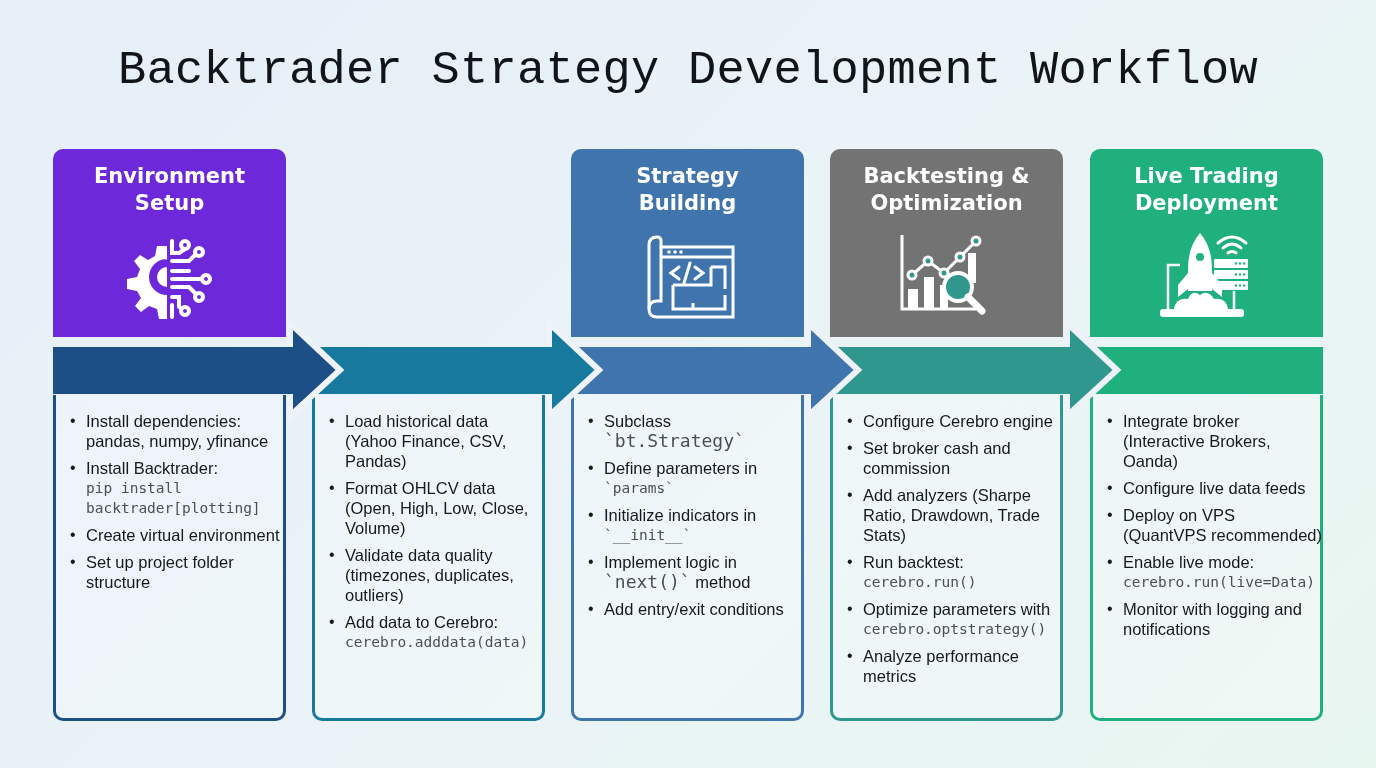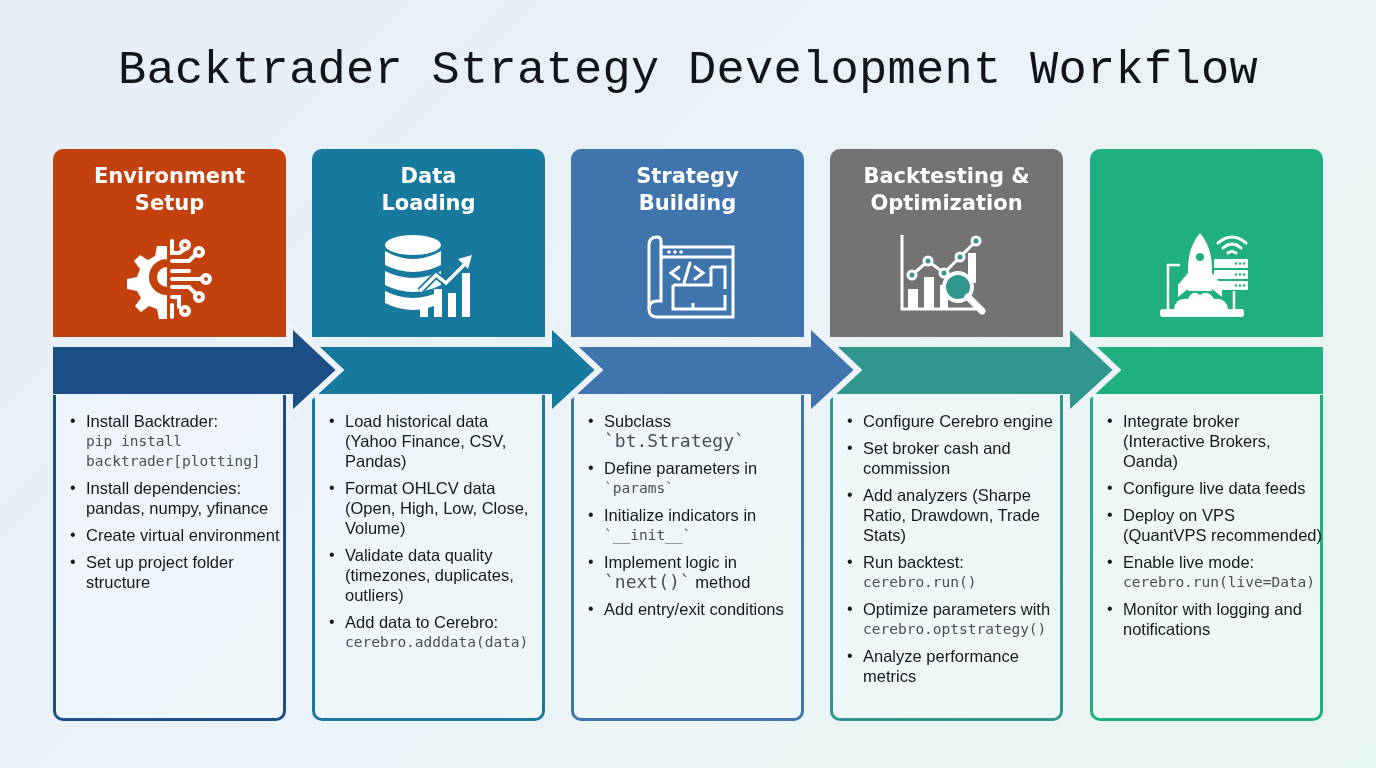--- a/index.html
+++ b/index.html
@@ -46,21 +46,21 @@
     font-size: 14.5px; color: #4a4f55; line-height: 20px;
   }
   .icode { font-family: "DejaVu Sans Mono", "Liberation Mono", monospace; font-size: 18px; color: #4a4f55; }
 </style>
 </head>
 <body>
 
 <div class="title">Backtrader Strategy Development Workflow</div>
 
 <div class="card" style="left:53px;">
-  <div class="head" style="background:#c2410c;">
+  <div class="head" style="background:#6d28d9;">
     <div class="head-title">
       <div>Environment</div>
       <div>Setup</div>
     </div>
     <svg class="icon" viewBox="0 0 100 96">
       <g fill="#fff">
         <path d="M48 6 L48 90 L40 90 L38 80 L30 77 L22 83 L16 77 L22 69 L18 62 L8 60 L8 50 L18 48 L21 40 L15 32 L21 26 L29 31 L36 27 L38 17 L48 17 Z M48 30 A18 18 0 0 0 48 66 L48 58 A10 10 0 0 1 48 38 Z"></path>
       </g>
       <g fill="none" stroke="#fff" stroke-width="4" stroke-linecap="round">
         <path d="M53 12 L53 24 L60 24"></path>
@@ -75,54 +75,29 @@
           <circle cx="80" cy="68" r="4"></circle>
         <path d="M53 68 L60 68 L60 78"></path>
           <circle cx="66" cy="82" r="4"></circle>
         <path d="M53 76 L53 88"></path>
       </g>
     </svg>
   </div>
   <div class="band" style="background:#1c4f86;"></div>
   <div class="body" style="border-color:#1c4f86;">
     <ul class="items">
+      <li>Install dependencies: pandas, numpy, yfinance</li>
       <li><span>Install Backtrader:</span><span class="code">pip install backtrader[plotting]</span></li>
-      <li>Install dependencies: pandas, numpy, yfinance</li>
       <li>Create virtual environment</li>
       <li>Set up project folder structure</li>
     </ul>
   </div>
 </div>
 
 <div class="card" style="left:312px;">
-  <div class="head" style="background:#17799d;">
-    <div class="head-title">
-      <div>Data</div>
-      <div>Loading</div>
-    </div>
-    <svg class="icon" viewBox="0 0 100 96">
-      <g fill="#fff">
-        <ellipse cx="35" cy="16" rx="28" ry="10"></ellipse>
-        <path d="M7 22 Q35 38 63 22 L63 36 Q35 50 7 36 Z"></path>
-        <path d="M7 42 Q35 56 63 42 L63 56 Q35 70 7 56 Z"></path>
-        <path d="M7 62 Q35 76 63 62 L63 74 Q35 88 7 74 Z"></path>
-        <rect x="42" y="70" width="8" height="18"></rect>
-        <rect x="56" y="60" width="8" height="28"></rect>
-        <rect x="70" y="64" width="8" height="24"></rect>
-        <rect x="84" y="44" width="8" height="44"></rect>
-      </g>
-      <g fill="none" stroke="#17799d" stroke-width="7">
-          <path d="M42 62 L58 46 L68 54 L88 34"></path>
-        </g>
-      <g fill="none" stroke="#fff" stroke-width="3.5">
-          <path d="M42 62 L58 46 L68 54 L88 34"></path>
-        </g>
-      <path d="M80 30 L94 26 L90 40 Z" fill="#fff"></path>
-    </svg>
-  </div>
   <div class="band" style="background:#17799d;"></div>
   <div class="body" style="border-color:#17799d;">
     <ul class="items">
       <li>Load historical data (Yahoo Finance, CSV, Pandas)</li>
       <li>Format OHLCV data (Open, High, Low, Close, Volume)</li>
       <li>Validate data quality (timezones, duplicates, outliers)</li>
       <li><span>Add data to Cerebro:</span><span class="code">cerebro.adddata(data)</span></li>
     </ul>
   </div>
 </div>
@@ -203,20 +178,24 @@
       <li>Add analyzers (Sharpe Ratio, Drawdown, Trade Stats)</li>
       <li><span>Run backtest:</span><span class="code">cerebro.run()</span></li>
       <li><span>Optimize parameters with</span><span class="code">cerebro.optstrategy()</span></li>
       <li>Analyze performance metrics</li>
     </ul>
   </div>
 </div>
 
 <div class="card" style="left:1090px;">
   <div class="head" style="background:#1fb07d;">
+    <div class="head-title">
+      <div>Live Trading</div>
+      <div>Deployment</div>
+    </div>
     <svg class="icon" viewBox="0 0 100 96">
       <g fill="none" stroke="#fff" stroke-width="2.5">
           <path d="M12 80 L12 36 L24 36"></path>
           <path d="M78 62 L78 80"></path>
         </g>
       <rect x="4" y="80" width="84" height="8" rx="3" fill="#fff"></rect>
       <path d="M44 4 Q56 18 56 40 L56 62 L32 62 L32 40 Q32 18 44 4 Z" fill="#fff"></path>
       <circle cx="44" cy="28" r="4" fill="#1fb07d"></circle>
       <path d="M32 44 L22 56 L22 68 L32 60 Z" fill="#fff"></path>
       <path d="M56 44 L66 56 L66 68 L56 60 Z" fill="#fff"></path>

